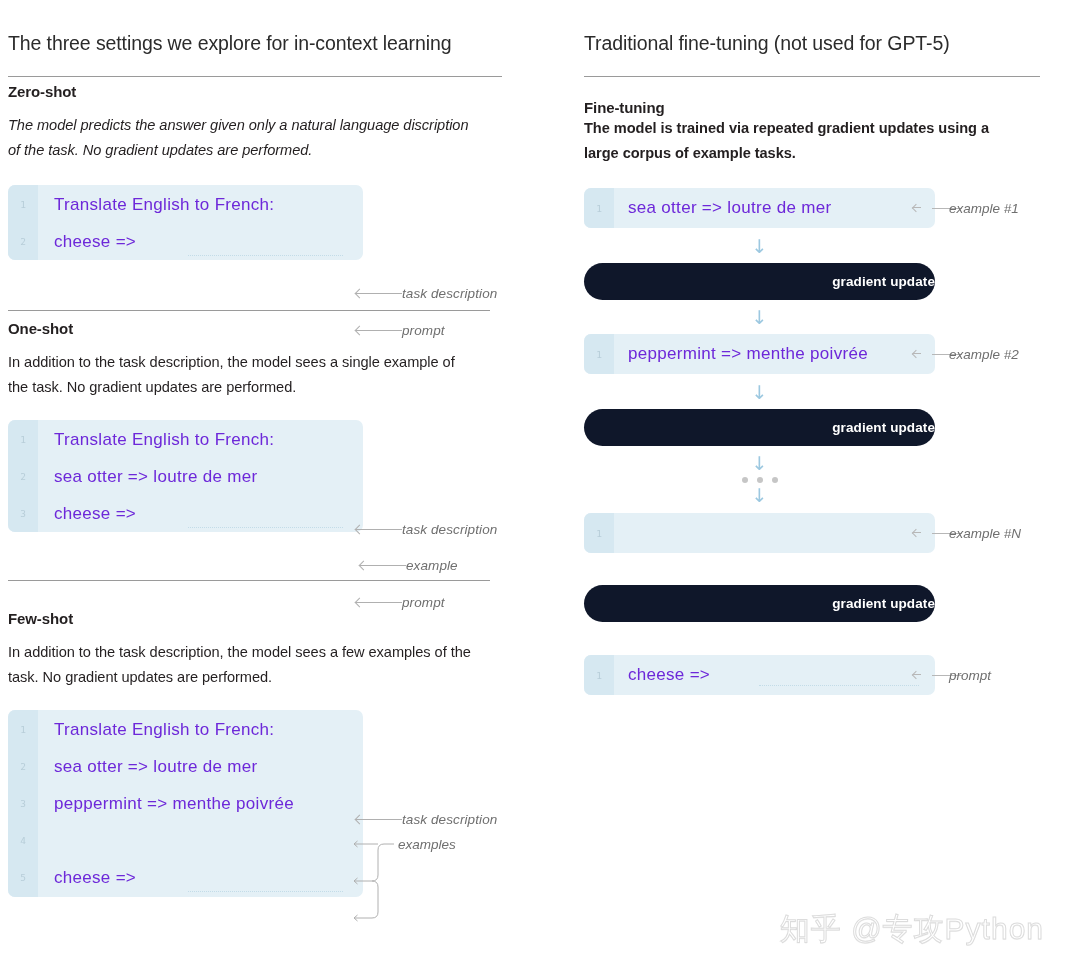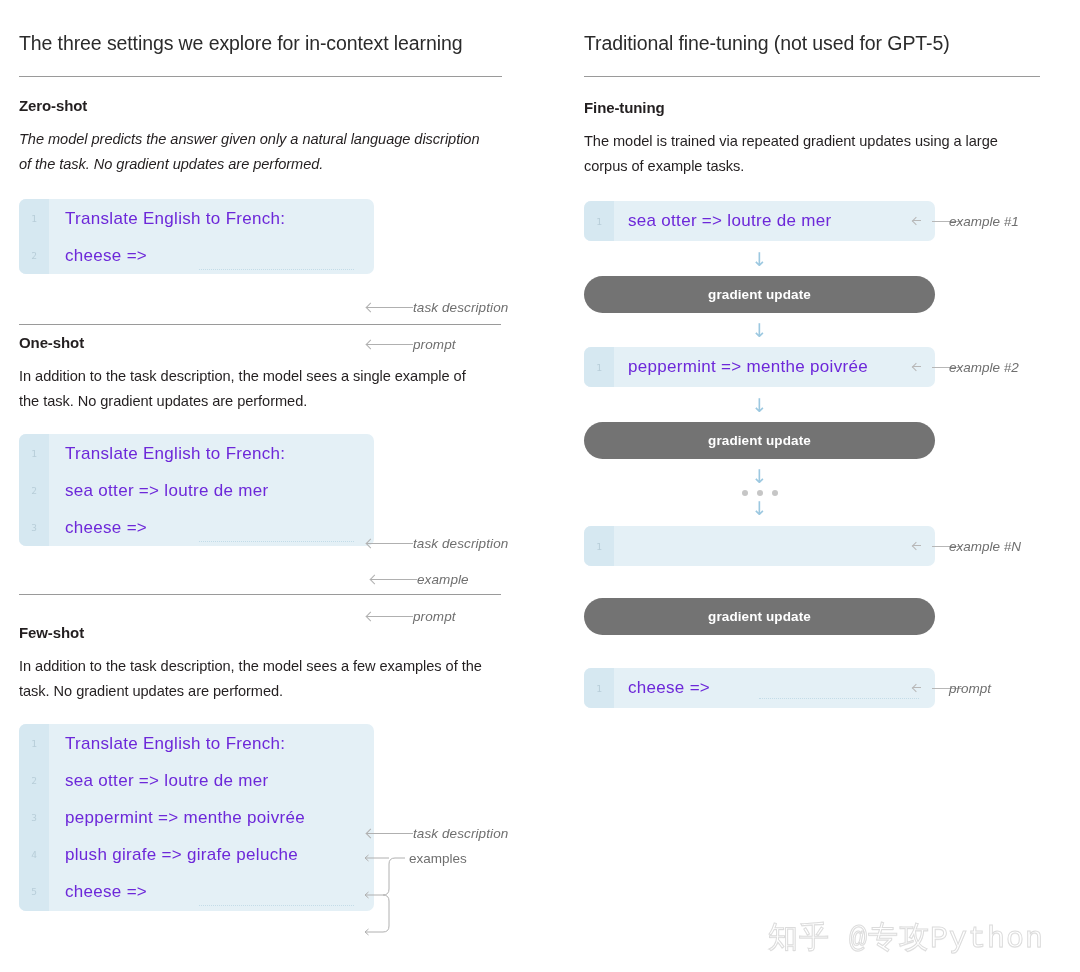--- a/index.html
+++ b/index.html
@@ -19,21 +19,21 @@
   .page {
     position: absolute;
     inset: 0;
     display: flex;
   }
 
   .col {
     position: relative;
     box-sizing: border-box;
   }
-  .col-left  { width: 540px; padding: 20px 38px 0 19px; }
+  .col-left  { width: 540px; padding: 20px 38px 0 8px; }
   .col-right { width: 540px; padding: 20px 40px 0 44px; }
 
   
   .col-title {
     font-size: 19.5px;
     font-weight: 400;
     color: #2b2b2b;
     letter-spacing: -0.1px;
     line-height: 26px;
     margin: 10px 0 0 0;
@@ -189,28 +189,28 @@
     width: 5px; height: 5px;
     border-left: 1px solid #b7b7b7;
     border-bottom: 1px solid #b7b7b7;
     transform: rotate(45deg);
   }
 
   .pill {
     width: 351px;
     height: 37px;
     border-radius: 19px;
-    background: #737373;
+    background: #0f172a;
     color: #ffffff;
     font-size: 13.5px;
     font-weight: 700;
     letter-spacing: 0.1px;
     display: flex;
     align-items: center;
-    justify-content: center;
+    justify-content: flex-end;
   }
 
   .down-arrow {
     width: 351px;
     text-align: center;
     color: #9cc8e0;
     font-size: 19px;
     line-height: 19px;
     font-family: "DejaVu Sans", sans-serif;
   }
@@ -246,41 +246,41 @@
     width: 30px;
     height: 1px;
     background: #b7b7b7;
   }
   .flow-row { position: relative; width: 351px; }
 
   
   .watermark {
     position: absolute;
     right: 36px;
-    bottom: 14px;
+    bottom: 22px;
     font-size: 30px;
-    font-family: Liberation Mono, monospace;
+    font-family: Liberation Sans, sans-serif;
     color: #ffffff;
     -webkit-text-stroke: 1px #dcdcdc;
     text-shadow: 0 1px 0 #f2f2f2;
     letter-spacing: 1px;
     user-select: none;
   }
 </style>
 </head>
 <body>
 
 <div class="page">
 
   <div class="col col-left">
 
     <div class="col-title">The three settings we explore for in-context learning</div>
     <div class="title-rule"></div>
 
-    <div class="section" style="margin-top:20px;">
+    <div class="section" style="margin-top:6px;">
       <div class="section-name">Zero-shot</div>
       <div class="section-desc" style="margin-top:13px;font-style:italic;">The model predicts the answer given only a natural language discription of the task. No gradient updates are performed.</div>
 
       <div class="code-block" style="margin-top:22px; width:355px; height:75px;">
         <div class="gutter"></div>
         <div class="code-lines">
           <div class="code-line" style="margin-top:1px;">
             <span class="lineno">1</span>
             <span class="code-text">Translate English to French:</span>
           </div>
@@ -357,21 +357,20 @@
           <div class="code-line">
             <span class="lineno">2</span>
             <span class="code-text">sea otter =&gt; loutre de mer</span>
           </div>
           <div class="code-line">
             <span class="lineno">3</span>
             <span class="code-text">peppermint =&gt; menthe poivrée</span>
           </div>
           <div class="code-line">
             <span class="lineno">4</span>
-            <span class="code-text">plush girafe =&gt; girafe peluche</span>
           </div>
           <div class="code-line">
             <span class="lineno">5</span>
             <span class="code-text">cheese =&gt;</span>
             <span class="blank-dots" style="left:150px; width:155px;"></span>
           </div>
         </div>
       </div>
 
       <div class="annot" style="left:348px; top:202px;">
@@ -379,36 +378,36 @@
         <span>task description</span>
       </div>
 
       <svg class="bracket" style="left:340px; top:228px;" width="50" height="90" viewBox="0 0 50 90">
         <path d="M6 6 H30 M6 43 H24 Q30 43 30 37 V12 Q30 6 36 6 H46" fill="none" stroke="#b0b0b0" stroke-width="1"></path>
         <path d="M6 80 H24 Q30 80 30 74 V49 Q30 43 24 43" fill="none" stroke="#b0b0b0" stroke-width="1"></path>
         <path d="M9.5 3 L6 6 L9.5 9" fill="none" stroke="#b0b0b0" stroke-width="1"></path>
         <path d="M9.5 40 L6 43 L9.5 46" fill="none" stroke="#b0b0b0" stroke-width="1"></path>
         <path d="M9.5 77 L6 80 L9.5 83" fill="none" stroke="#b0b0b0" stroke-width="1"></path>
       </svg>
-      <div style="position:absolute; left:390px; top:227px; font-size:13.5px; color:#6f6f6f; white-space:nowrap;">
+      <div style="position:absolute; left:390px; top:227px; font-size:13.5px; font-style:italic; color:#6f6f6f; white-space:nowrap;">
         <span>examples</span>
       </div>
 
     </div>
 
   </div>
 
   <div class="col col-right">
 
     <div class="col-title">Traditional fine-tuning (not used for GPT-5)</div>
     <div class="title-rule"></div>
 
     <div class="section" style="margin-top:22px;">
       <div class="section-name">Fine-tuning</div>
-      <div class="section-desc" style="margin-top:13px; max-width:440px;">The model is trained via repeated gradient updates using a large corpus of example tasks.</div>
+      <div class="section-desc" style="max-width:440px;font-weight:bold;">The model is trained via repeated gradient updates using a large corpus of example tasks.</div>
     </div>
 
     <div style="margin-top:22px;">
 
       <div class="flow-row">
         <div class="flow-code">
           <div class="gutter"></div>
           <div class="code-lines">
             <div class="code-line" style="height:40px;">
               <span class="lineno">1</span>

